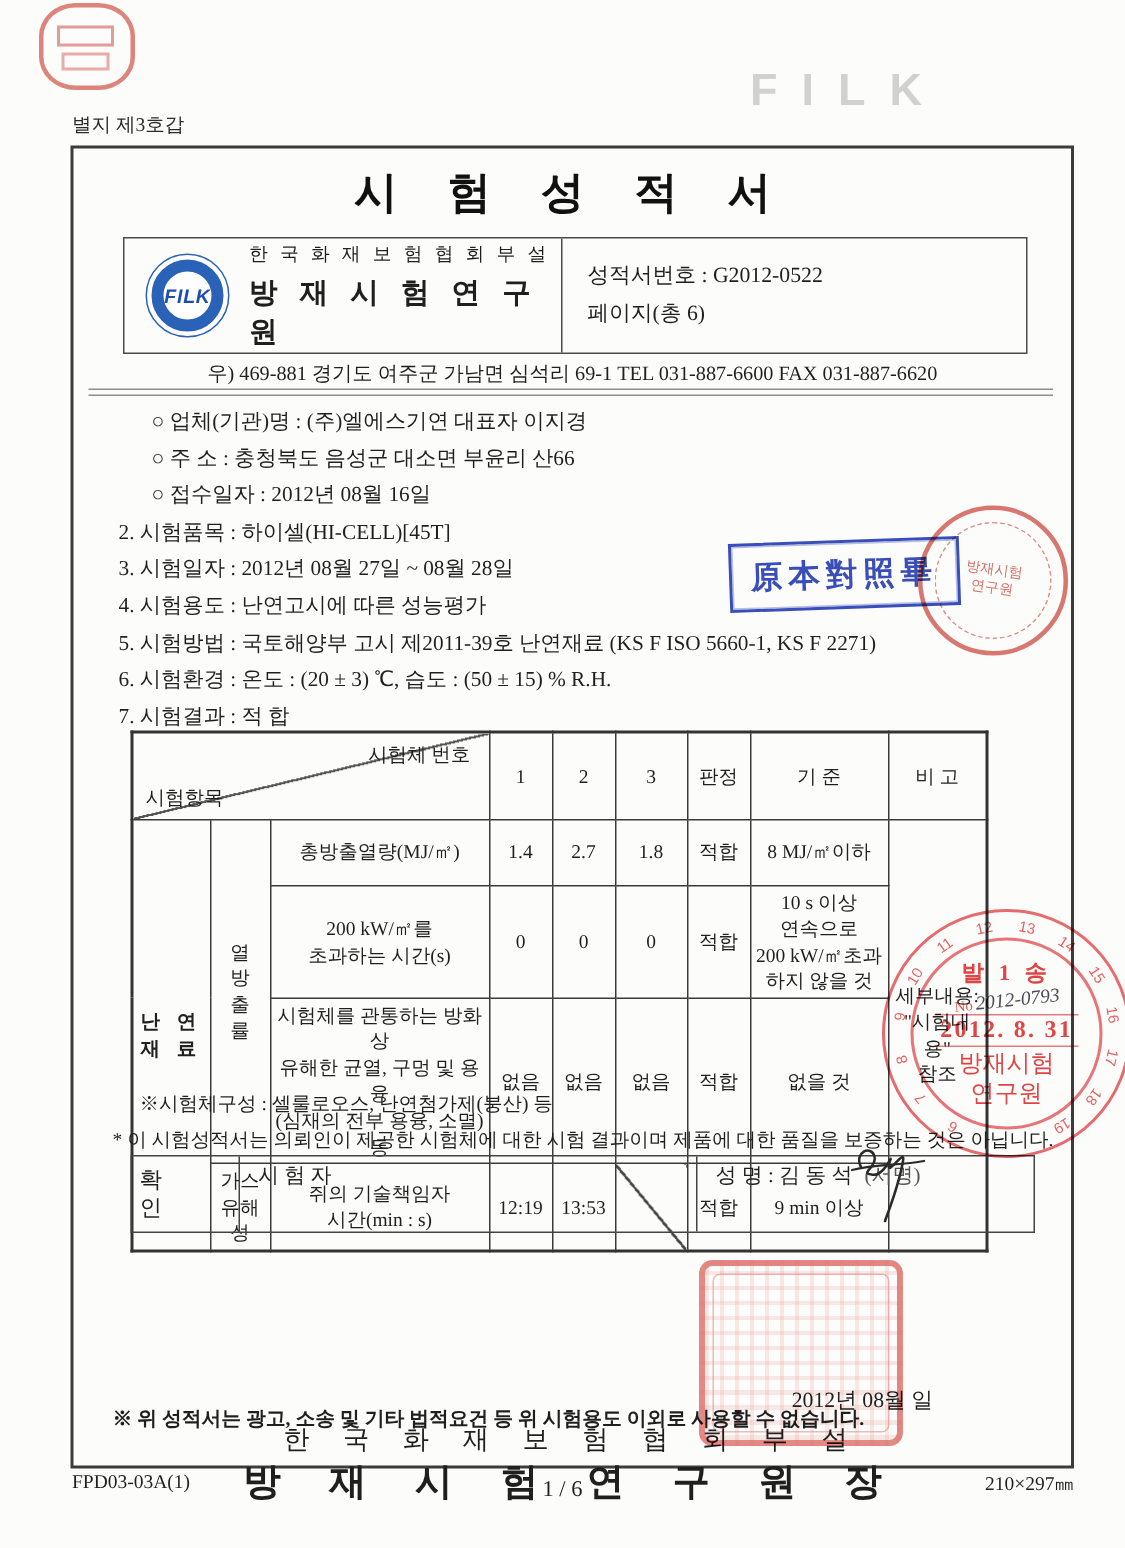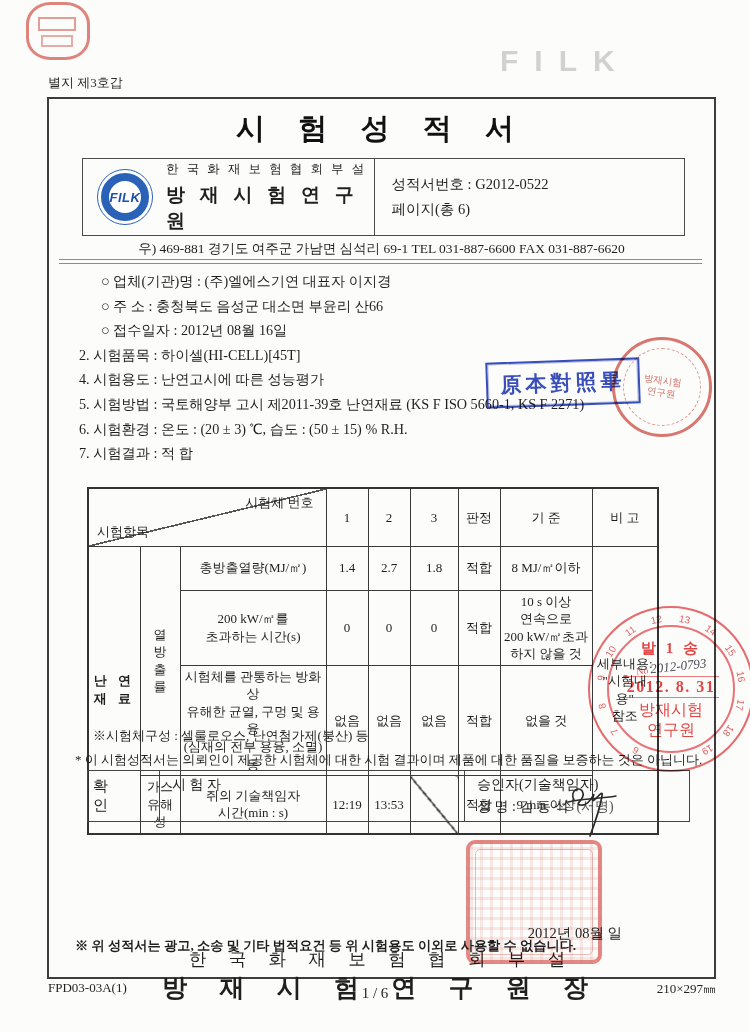--- a/index.html
+++ b/index.html
@@ -151,20 +151,21 @@
     </div>
 
     <div class="address">우) 469-881  경기도 여주군 가남면 심석리 69-1    TEL 031-887-6600    FAX 031-887-6620</div>
     <div class="dline"></div>
 
     <div class="list">
       <div class="sub">○ 업체(기관)명 : (주)엘에스기연    대표자 이지경</div>
       <div class="sub">○ 주       소 : 충청북도 음성군 대소면 부윤리 산66</div>
       <div class="sub">○ 접수일자 : 2012년 08월 16일</div>
       <div>2. 시험품목  : 하이셀(HI-CELL)[45T]</div>
+      <div>3. 시험일자  : 2012년 08월 27일  ~  08월 28일</div>
       <div>4. 시험용도  : 난연고시에 따른 성능평가</div>
       <div>5. 시험방법  : 국토해양부 고시 제2011-39호 난연재료 (KS F ISO 5660-1, KS F 2271)</div>
       <div>6. 시험환경  : 온도 : (20 ± 3) ℃, 습도 : (50 ± 15) % R.H.</div>
       <div>7. 시험결과  : 적 합</div>
     </div>
 
     <div class="tblwrap">
       <table class="rpt">
         <colgroup>
           <col style="width:52px">
@@ -246,21 +247,20 @@
 
     <div class="abs comp-note" style="left:44px;top:628px;">※시험체구성 : 셀룰로오스, 난연첨가제(붕산) 등</div>
     <div class="abs disclaimer" style="left:26px;top:652px;">* 이 시험성적서는 의뢰인이 제공한 시험체에 대한 시험 결과이며 제품에 대한 품질을 보증하는 것은 아닙니다.</div>
 
     <div class="confirm" style="left:38px;top:671px;">
       <div class="c1">확  인</div>
       <div class="c2">
         <div>시 험 자</div>
       </div>
       <div class="c3">
-        <div>승인자(기술책임자)</div>
         <div class="sigline">
           <span>성  명 : 김 동 석</span>
           <span style="position:relative;display:inline-block;">
             <span style="color:#555;">(서명)</span>
             <svg class="sig-svg" style="position:absolute;left:-10px;top:-12px;" width="54" height="30" viewBox="0 0 54 30">
               <path d="M8 16 C3 6,15 1,17 9 C19 16,7 20,15 21 C24 23,30 4,27 13 C24 25,38 2,36 12 C34 24,30 36,24 52" fill="none" stroke="#2a2a2a" stroke-width="1.7" stroke-linecap="round"></path>
               <path d="M2 18 C18 14,34 15,50 12" fill="none" stroke="#2a2a2a" stroke-width="1.5" stroke-linecap="round"></path>
             </svg>
           </span>
         </div>

